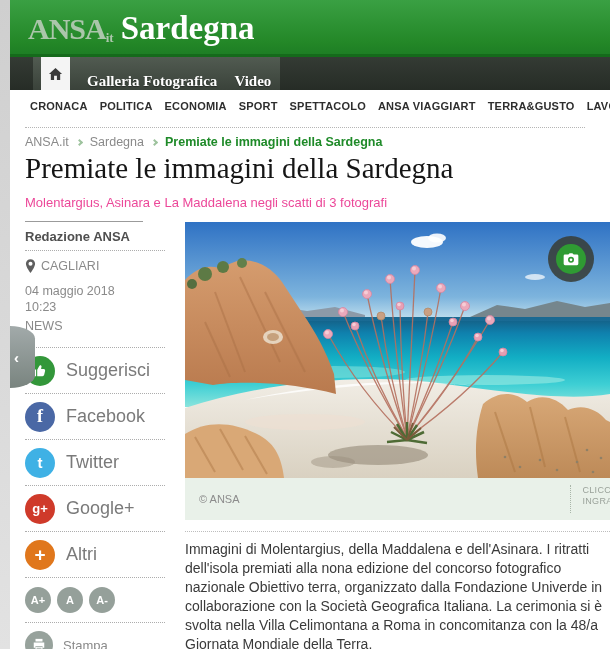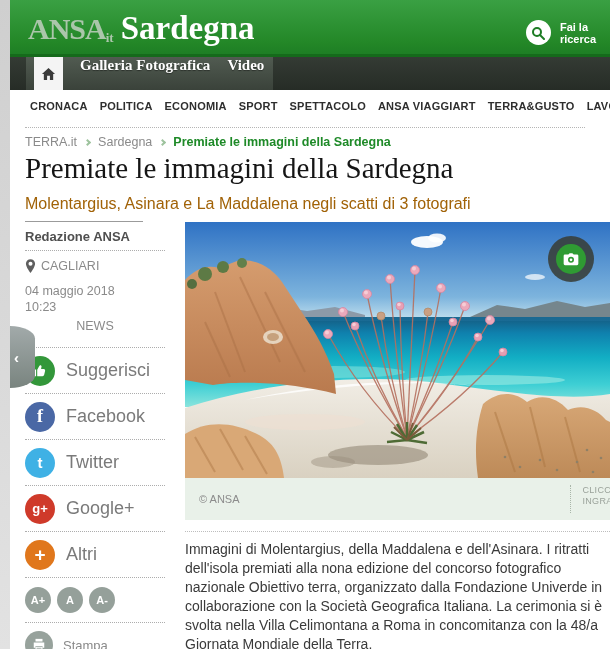--- a/index.html
+++ b/index.html
@@ -19,22 +19,22 @@
   .brand .ansa-it { font-size:13px; color:#abc6ab; position:relative; top:3px; }
   .brand .site { font-size:33px; color:#fff; margin-left:7px; }
   .search { position:absolute; right:14px; top:20px; display:flex; align-items:center; cursor:pointer; }
   .search-circle { width:25px; height:25px; border-radius:50%; background:#fff;
                    display:flex; align-items:center; justify-content:center; }
   .search-text { color:#fff; font-size:11px; font-weight:bold; line-height:12px; margin-left:9px; }
 
   
   .nav { position:absolute; left:10px; top:57px; width:600px; height:33px;
          background:linear-gradient(#343b34,#262c26); }
-  .nav-inner { position:absolute; left:16px; top:0; width:247px; height:33px;
-               background:linear-gradient(#515b51,#3a423a); display:flex; align-items:flex-start; }
+  .nav-inner { position:absolute; left:23px; top:0; width:247px; height:33px;
+               background:linear-gradient(#515b51,#3a423a); display:flex; align-items:flex-end; }
   .home-tab { width:29px; height:33px; background:#f4f4f4; display:flex;
               align-items:center; justify-content:center; margin-left:8px; cursor:pointer; }
   .nav-tab { color:#fff; font-family:"Liberation Serif",serif; font-weight:bold;
              font-size:15px; margin-left:17px; cursor:pointer; text-shadow:0 1px 1px rgba(0,0,0,.4); }
 
   
   .menubar { position:absolute; left:10px; top:90px; width:600px; height:31px; background:#fff;
              display:flex; align-items:center; padding-left:20px; white-space:nowrap; overflow:hidden; }
   .menu-item { font-size:11px; font-weight:bold; color:#2e2e2e; letter-spacing:.2px; cursor:pointer; }
   .menu-dot { width:3px; height:3px; background:#c2281d; display:inline-block; margin:0 6px 1px; }
@@ -43,31 +43,31 @@
   .crumb-wrap { position:absolute; left:25px; top:127px; width:560px;
                 border-top:1px dotted #b5b5b5; padding-top:7px; display:flex; align-items:center; }
   .crumb { font-size:12.5px; color:#8a8a8a; cursor:pointer; }
   .crumb.current { color:#1e8a28; font-weight:bold; cursor:default; }
   .chev { width:5px; height:5px; border-right:2px solid #9ec39e; border-top:2px solid #9ec39e;
           transform:rotate(45deg); display:inline-block; margin:0 8px; }
 
   
   .title { position:absolute; left:25px; top:152px; width:570px;
            font-family:"Liberation Serif",serif; font-size:29px; font-weight:normal; color:#151515; }
-  .subtitle { position:absolute; left:25px; top:195px; width:570px; font-size:16px; color:#a16207; }
+  .subtitle { position:absolute; left:25px; top:195px; width:570px; font-size:13px; color:#ec4899; }
 
   
   .sidebar { position:absolute; left:25px; top:221px; width:140px; }
   .byline-top { border-top:1px solid #9b9b9b; width:118px; }
   .byline { font-size:13px; font-weight:bold; color:#4f4f4f; padding:7px 0 6px; }
   .dsep { border-top:1px dotted #adadad; }
   .loc-row { display:flex; padding:8px 0 6px; }
   .loc-label { font-size:12.5px; color:#8a8a8a; margin-left:5px; }
   .date-block { font-size:12.5px; color:#8a8a8a; line-height:16px; padding:4px 0 2px; }
-  .kicker { font-size:12.5px; color:#8a8a8a; padding:2px 0 14px;text-align:center; }
+  .kicker { font-size:12.5px; color:#8a8a8a; padding:2px 0 14px; }
   .share-row { display:flex; align-items:center; height:45px; cursor:pointer; }
   .circle { border-radius:50%; display:flex; align-items:center; justify-content:center; flex:none; }
   .share-icon { width:30px; height:30px; color:#fff; }
   .share-label { font-size:18px; color:#7a7a7a; margin-left:11px; }
   .fb-f { font-family:"Liberation Serif",serif; font-weight:bold; font-size:18px; }
   .tw-t { font-weight:bold; font-size:15px; }
   .gp { font-weight:bold; font-size:13px; }
   .plus-big { font-weight:bold; font-size:19px; line-height:1; }
   .fontsize-row { display:flex; align-items:center; gap:6px; padding:9px 0; }
   .fs-circle { width:26px; height:26px; background:#95a09a; color:#fff;
@@ -105,32 +105,20 @@
 </head>
 <body>
 
 <div class="page">
   <div class="left-margin"></div>
 
   <div class="header">
     <div class="brand">
       <span class="ansa">ANSA</span><span class="ansa-it">it</span><span class="site">Sardegna</span>
     </div>
-    <div class="search">
-      <div class="search-circle">
-        <svg width="14" height="14" viewBox="0 0 14 14">
-            <circle cx="6" cy="6" r="4" fill="none" stroke="#1d7c24" stroke-width="2"></circle>
-            <line x1="9" y1="9" x2="13" y2="13" stroke="#1d7c24" stroke-width="2" stroke-linecap="round"></line>
-          </svg>
-      </div>
-      <div class="search-text">
-        <div>Fai la</div>
-        <div>ricerca</div>
-      </div>
-    </div>
   </div>
 
   <div class="nav">
     <div class="nav-inner">
       <div class="home-tab">
         <svg width="15" height="14" viewBox="0 0 16 15">
             <path d="M8 1 L1 7.5 H3 V14 H6.5 V9.5 H9.5 V14 H13 V7.5 H15 Z" fill="#3a3a3a"></path>
           </svg>
       </div>
       <div class="nav-tab">Galleria Fotografica</div>
@@ -151,21 +139,21 @@
       <i class="menu-dot"></i>
       <span class="menu-item">ANSA VIAGGIART</span>
       <i class="menu-dot"></i>
       <span class="menu-item">TERRA&amp;GUSTO</span>
       <i class="menu-dot"></i>
       <span class="menu-item">LAVORO</span>
       <i class="menu-dot"></i>
   </div>
 
   <div class="crumb-wrap">
-    <span class="crumb">TERRA.it</span>
+    <span class="crumb">ANSA.it</span>
     <i class="chev"></i>
     <span class="crumb">Sardegna</span>
     <i class="chev"></i>
     <span class="crumb current">Premiate le immagini della Sardegna</span>
   </div>
 
   <h1 class="title">Premiate le immagini della Sardegna</h1>
   <p class="subtitle">Molentargius, Asinara e La Maddalena negli scatti di 3 fotografi</p>
 
   <div class="sidebar">

